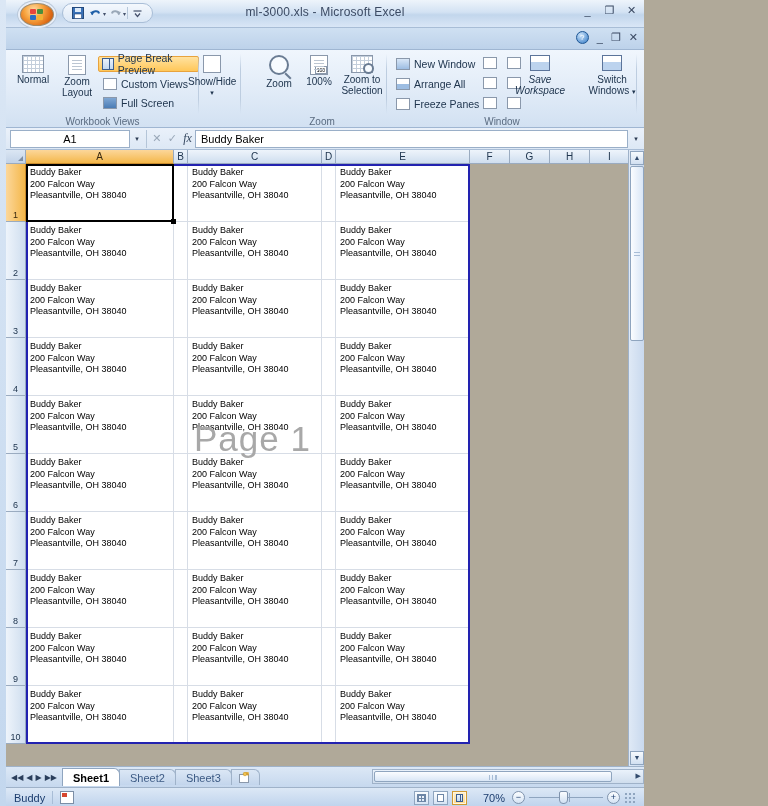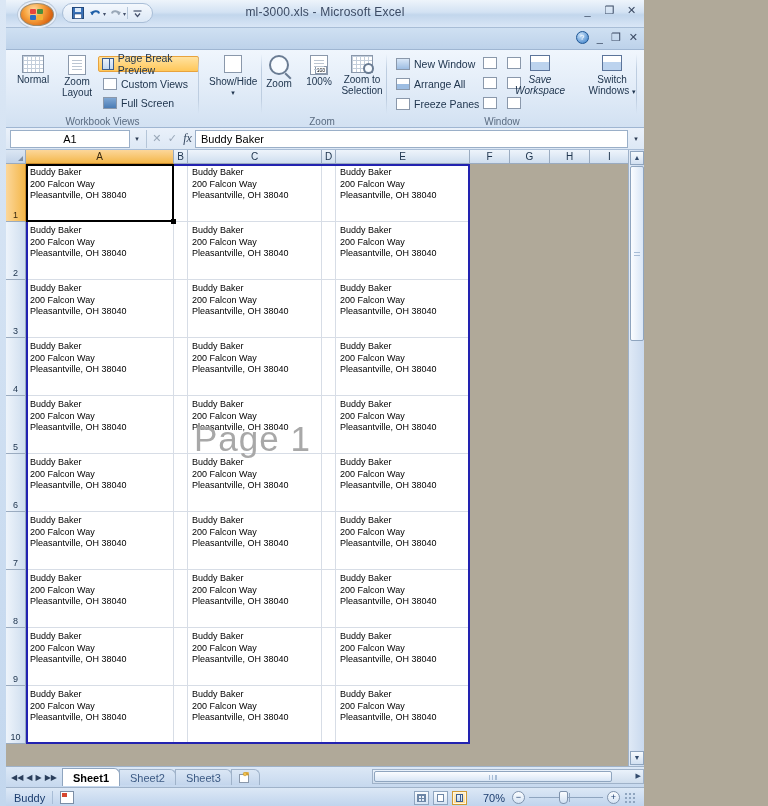--- a/index.html
+++ b/index.html
@@ -306,21 +306,21 @@
         <span>Custom Views</span>
       </div>
       <div class="smallitem" style="left:94px; top:45px;">
         <span class="ic-mini" style="background:linear-gradient(#7fa7d4,#4a7cb5);"></span>
         <span>Full Screen</span>
       </div>
       <div class="glabel">Workbook Views</div>
       <div class="gsep"></div>
     </div>
 
-    <div class="rgroup" style="left:198px; width:58px;">
+    <div class="rgroup" style="left:177px; width:58px;">
       <div class="bigbtn" style="left:5px; width:48px;">
         <div class="ic"><div class="ic-sq" style="margin:0 auto;"></div></div>
         <div class="lb">Show/Hide</div>
         <div class="lb" style="font-size:7px;">▾</div>
       </div>
       <div class="glabel"></div>
       <div class="gsep"></div>
     </div>
 
     <div class="rgroup" style="left:251px; width:130px;">

